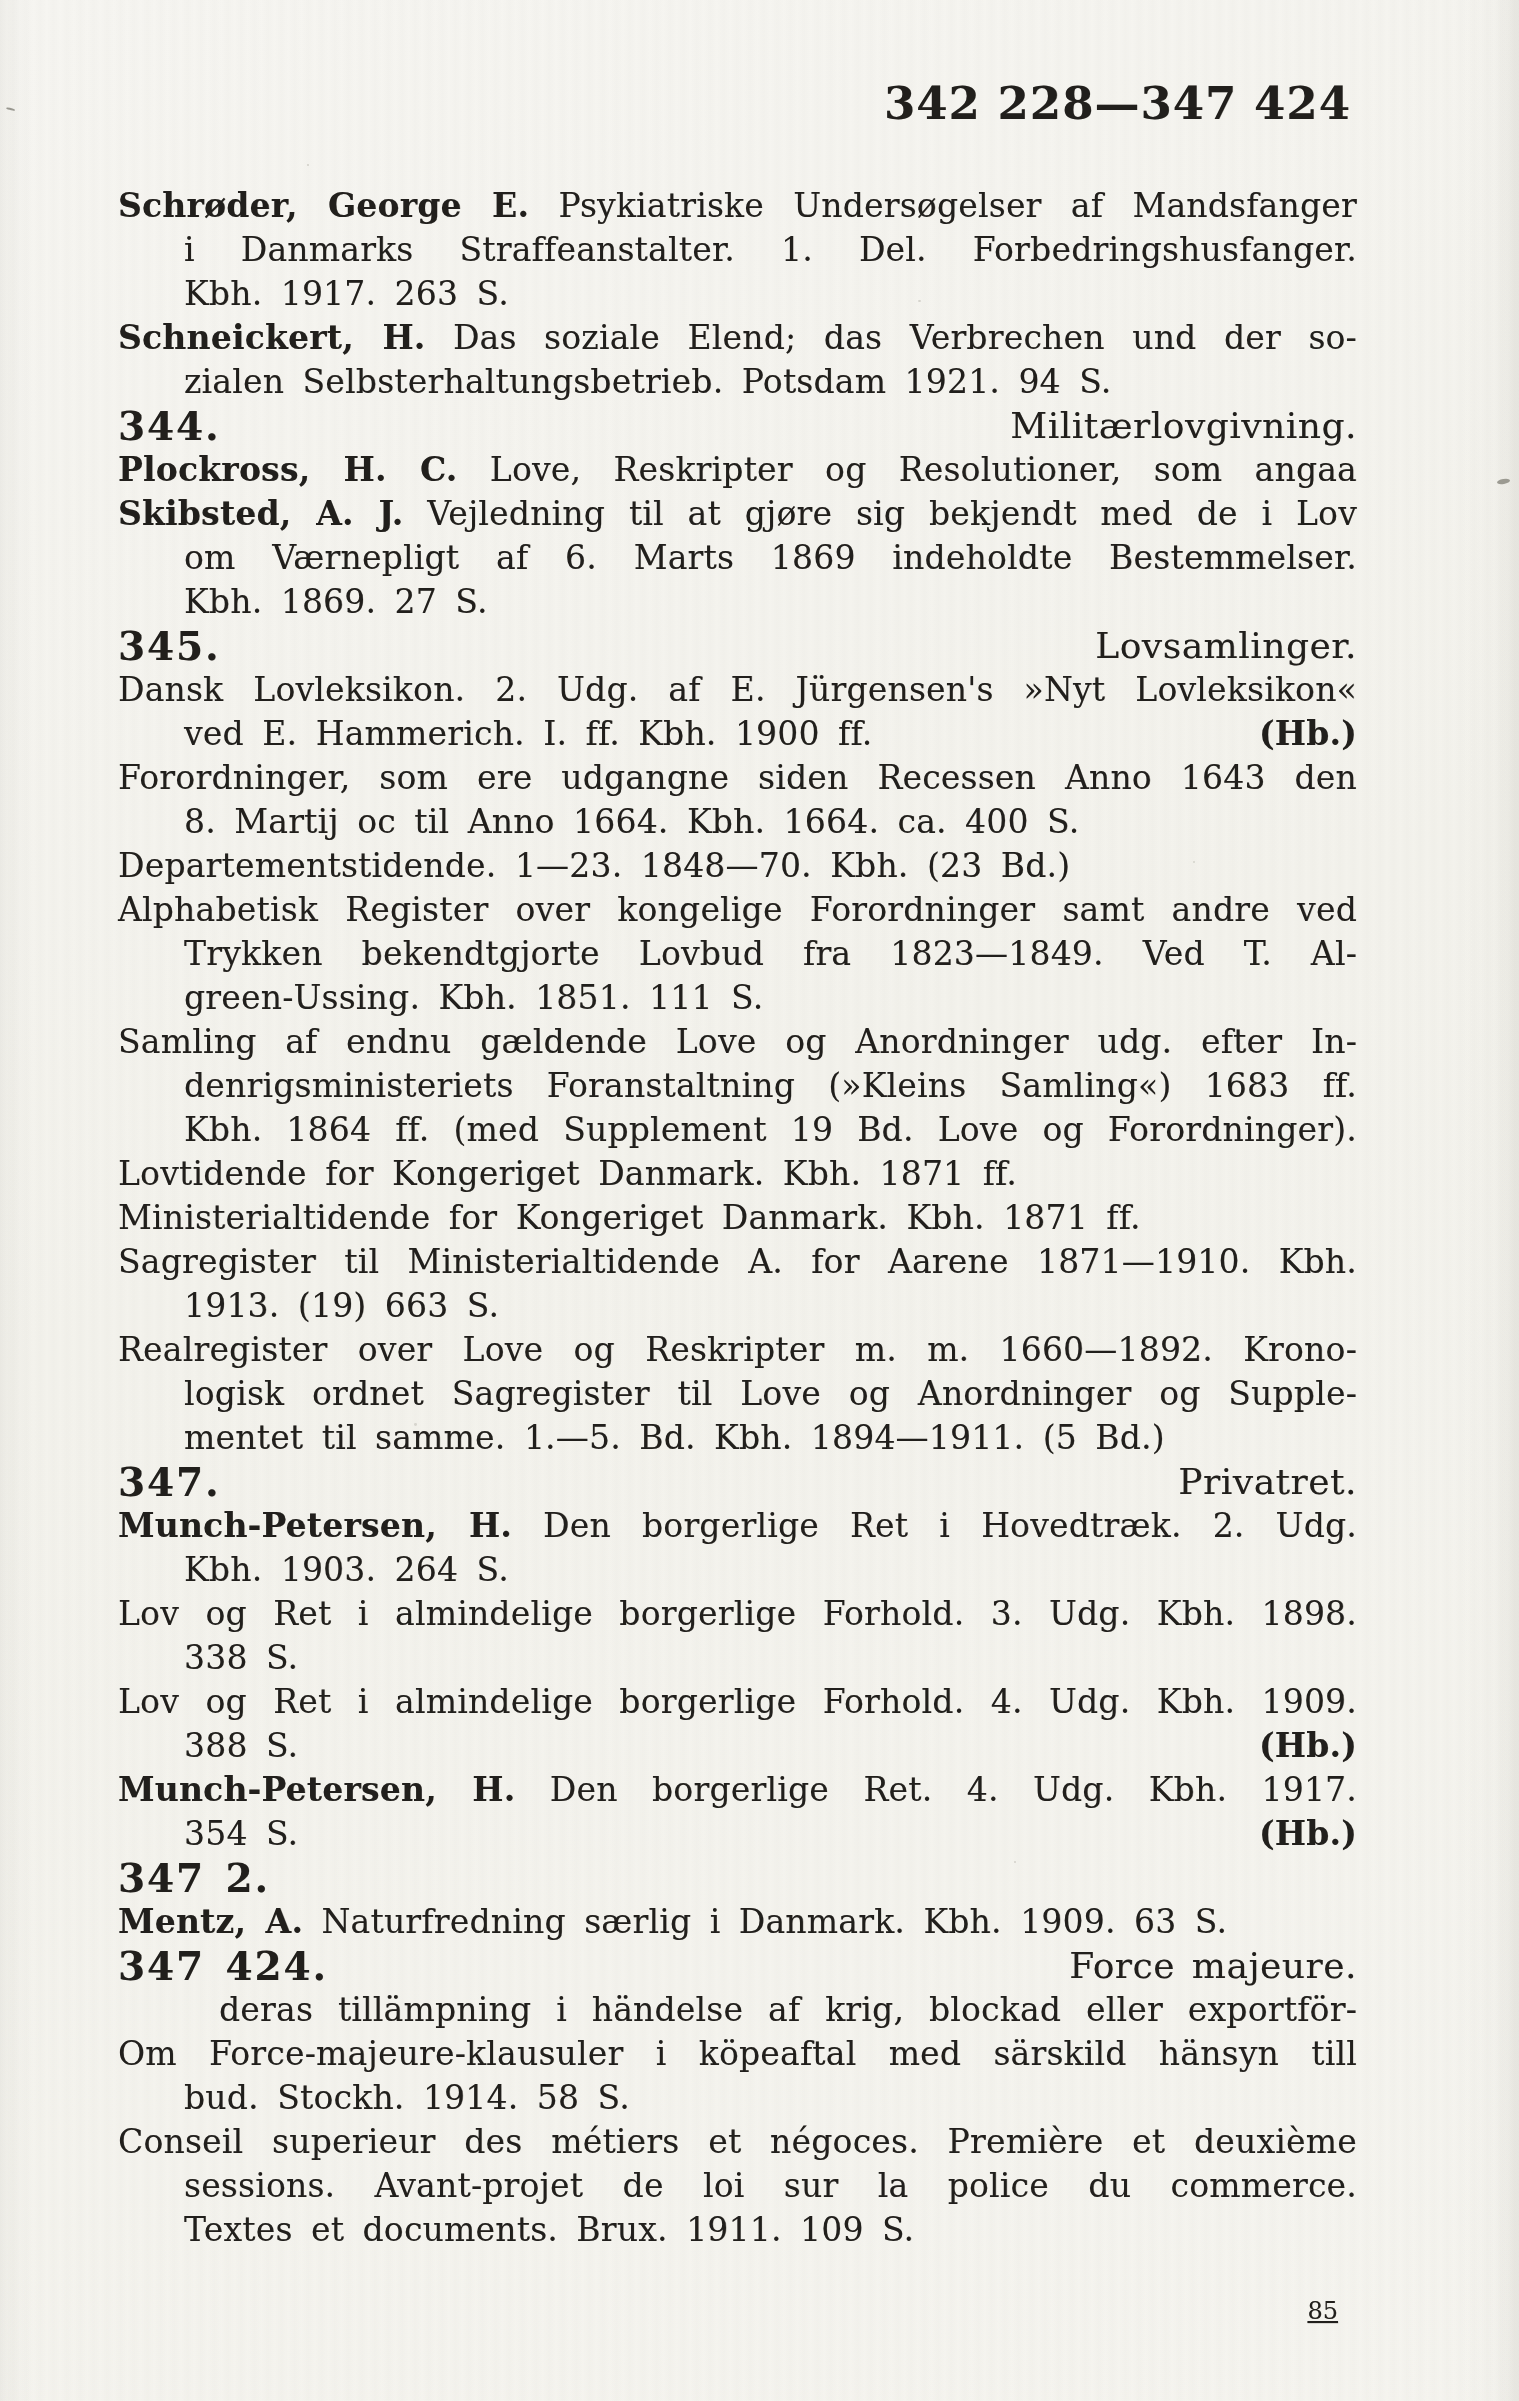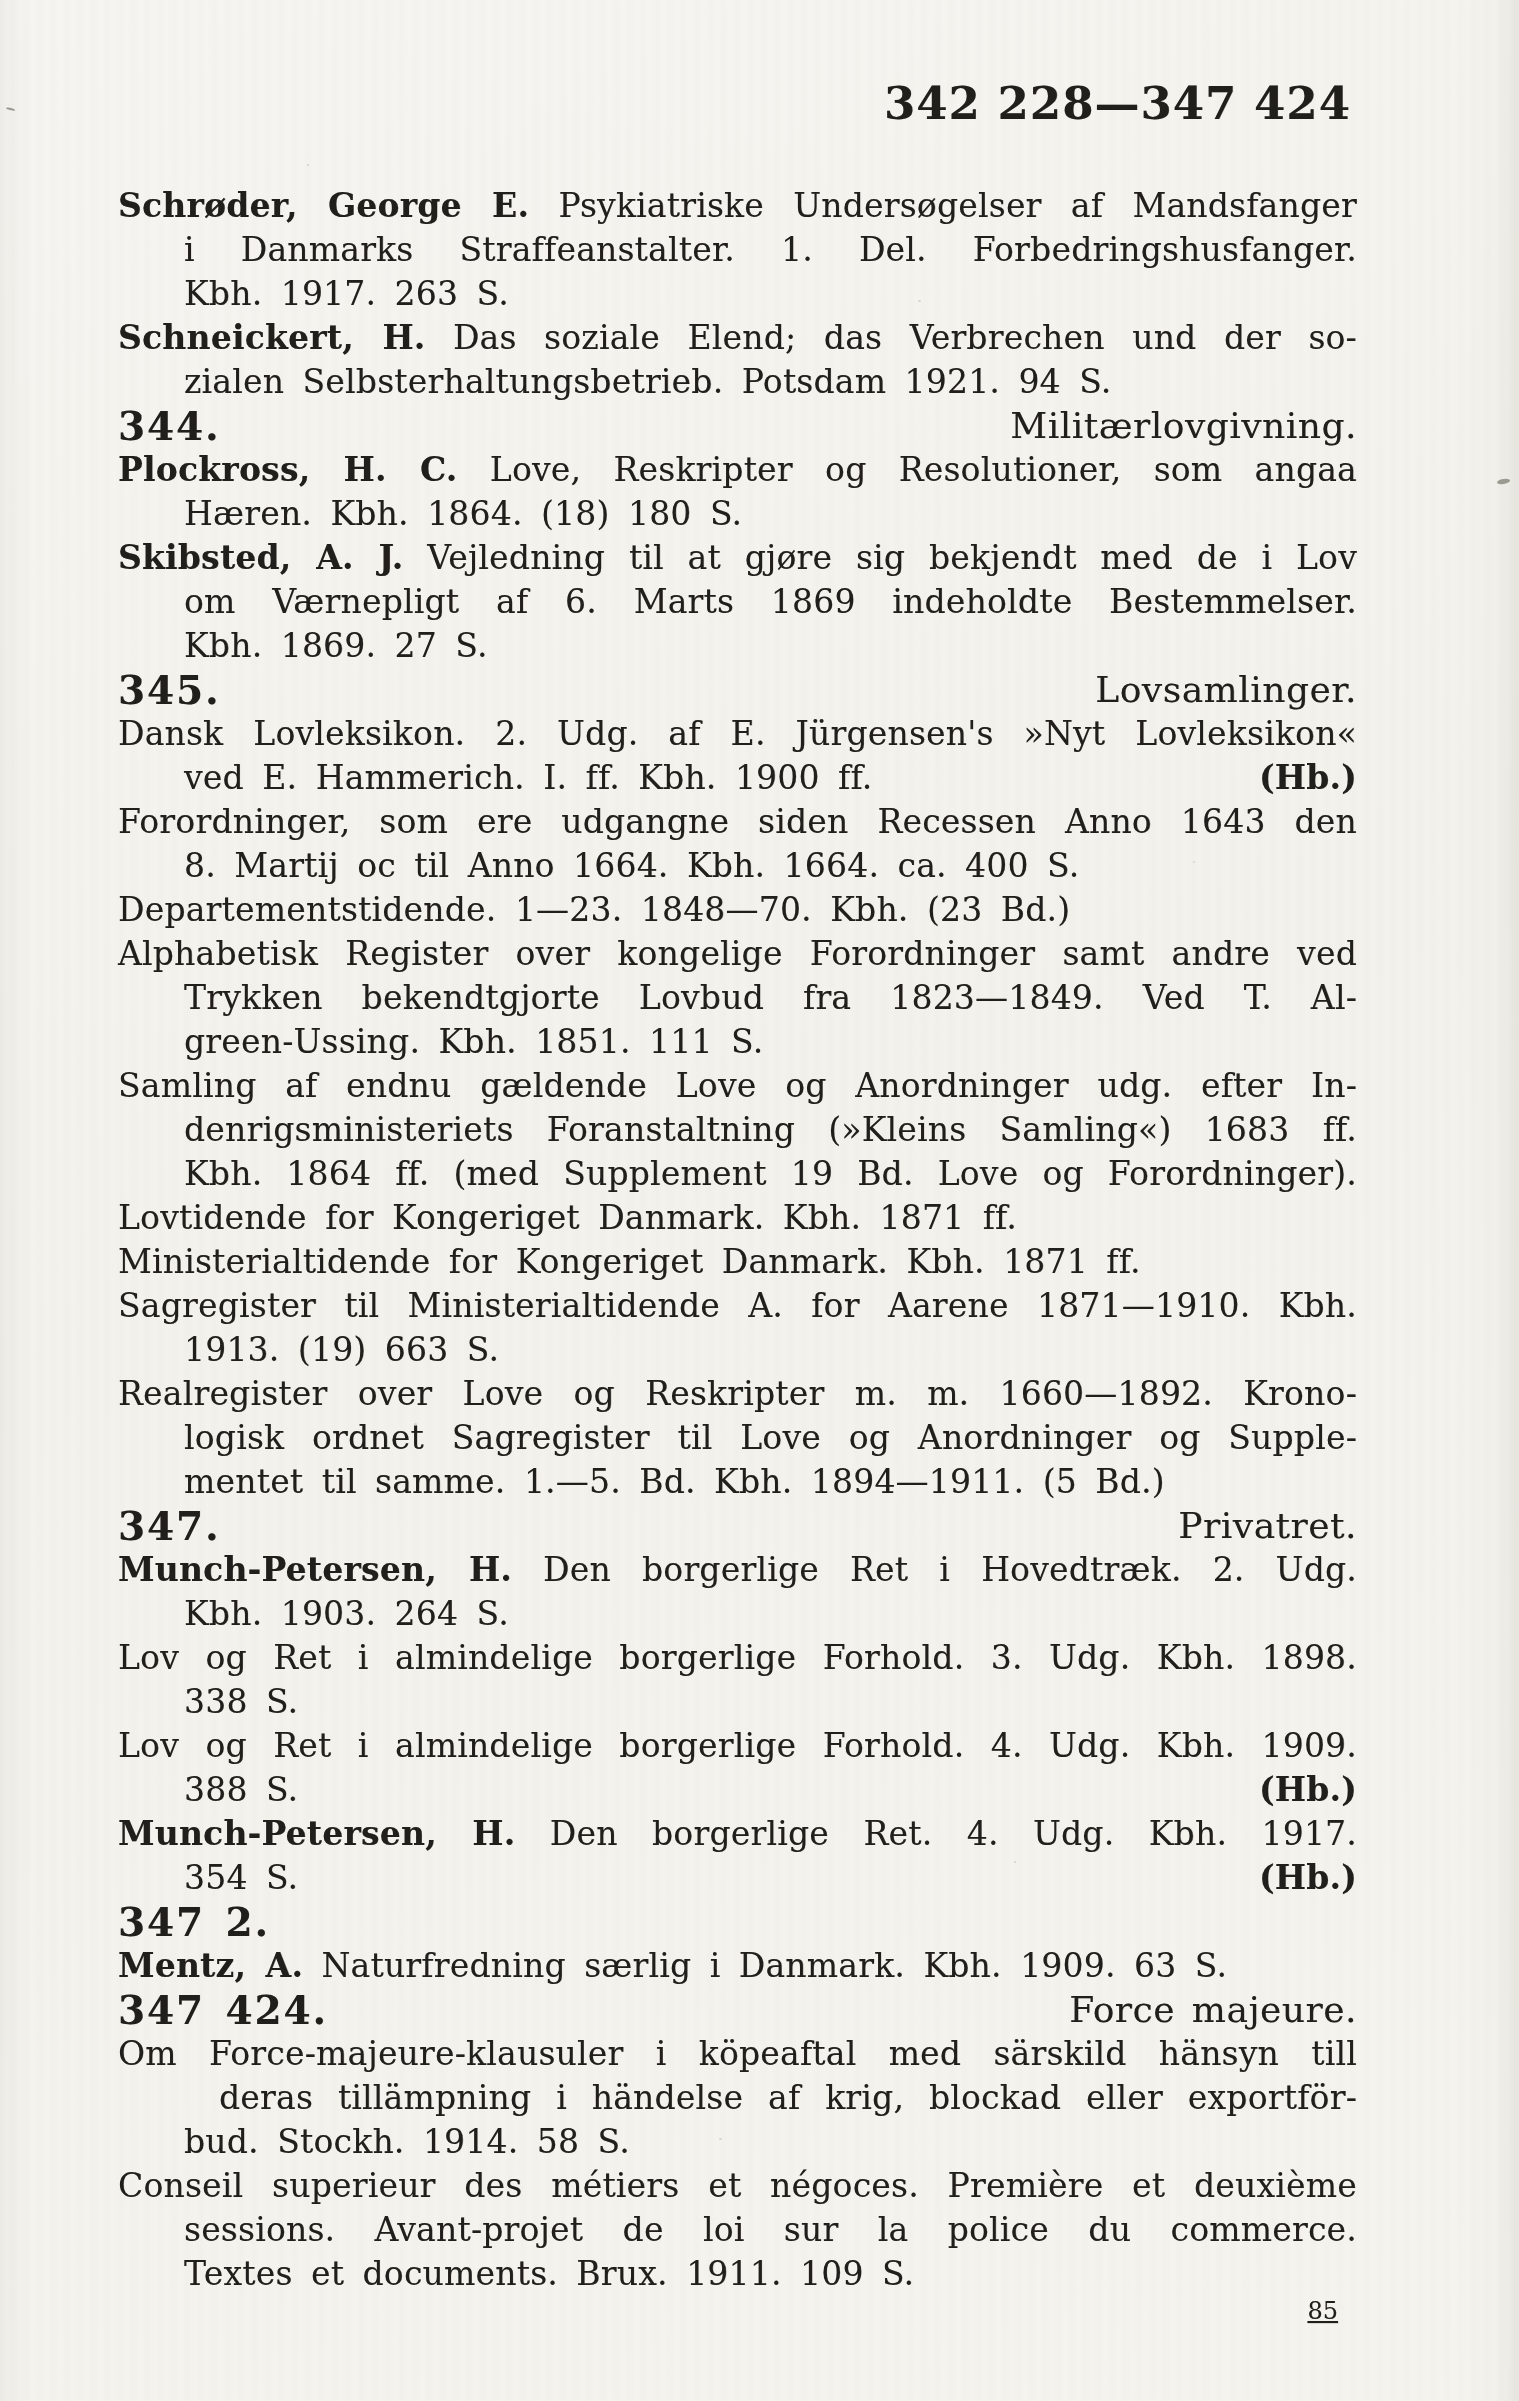--- a/index.html
+++ b/index.html
@@ -80,21 +80,20 @@
 
     <div class="ln j"><span class="b">Schrøder, George E.</span> <span>Psykiatriske Undersøgelser af Mandsfanger</span></div>
     <div class="ln j i1"><span>i Danmarks Straffeanstalter. 1. Del. Forbedringshusfanger.</span></div>
     <div class="ln l i1"><span>Kbh. 1917. 263 S.</span></div>
     <div class="ln j"><span class="b">Schneickert, H.</span> <span>Das soziale Elend; das Verbrechen und der so-</span></div>
     <div class="ln l i1"><span>zialen Selbsterhaltungsbetrieb. Potsdam 1921. 94 S.</span></div>
 
     <div class="ln sec"><span class="num">344.</span><span class="rt">Militærlovgivning.</span></div>
 
     <div class="ln j"><span class="b">Plockross, H. C.</span> <span>Love, Reskripter og Resolutioner, som angaa</span></div>
-    <div class="ln l i1"><span>Hæren. Kbh. 1864. (18) 180 S.</span></div>
     <div class="ln j"><span class="b">Skibsted, A. J.</span> <span>Vejledning til at gjøre sig bekjendt med de i Lov</span></div>
     <div class="ln j i1"><span>om Værnepligt af 6. Marts 1869 indeholdte Bestemmelser.</span></div>
     <div class="ln l i1"><span>Kbh. 1869. 27 S.</span></div>
 
     <div class="ln sec"><span class="num">345.</span><span class="rt">Lovsamlinger.</span></div>
 
     <div class="ln j"><span>Dansk Lovleksikon. 2. Udg. af E. Jürgensen's »Nyt Lovleksikon«</span></div>
     <div class="ln l i1"><span>ved E. Hammerich. I. ff. Kbh. 1900 ff.</span><span class="rt">(Hb.)</span></div>
     <div class="ln j"><span>Forordninger, som ere udgangne siden Recessen Anno 1643 den</span></div>
     <div class="ln l i1"><span>8. Martij oc til Anno 1664. Kbh. 1664. ca. 400 S.</span></div>
@@ -123,22 +122,22 @@
     <div class="ln l i1"><span>388 S.</span><span class="rt">(Hb.)</span></div>
     <div class="ln j"><span class="b">Munch-Petersen, H.</span> <span>Den borgerlige Ret. 4. Udg. Kbh. 1917.</span></div>
     <div class="ln l i1"><span>354 S.</span><span class="rt">(Hb.)</span></div>
 
     <div class="ln sec"><span class="num">347 2.</span></div>
 
     <div class="ln l"><span class="b">Mentz, A.</span> <span>Naturfredning særlig i Danmark. Kbh. 1909. 63 S.</span></div>
 
     <div class="ln sec"><span class="num">347 424.</span><span class="rt">Force majeure.</span></div>
 
+    <div class="ln j i2"><span>deras tillämpning i händelse af krig, blockad eller exportför-</span></div>
     <div class="ln j"><span>Om Force-majeure-klausuler i köpeaftal med särskild hänsyn till</span></div>
-    <div class="ln j i2"><span>deras tillämpning i händelse af krig, blockad eller exportför-</span></div>
     <div class="ln l i1"><span>bud. Stockh. 1914. 58 S.</span></div>
     <div class="ln j"><span>Conseil superieur des métiers et négoces. Première et deuxième</span></div>
     <div class="ln j i1"><span>sessions. Avant-projet de loi sur la police du commerce.</span></div>
     <div class="ln l i1"><span>Textes et documents. Brux. 1911. 109 S.</span></div>
 
   </div>
 
   <div class="page-number ink">85</div>
 
   <div class="speck speck-a"></div>

